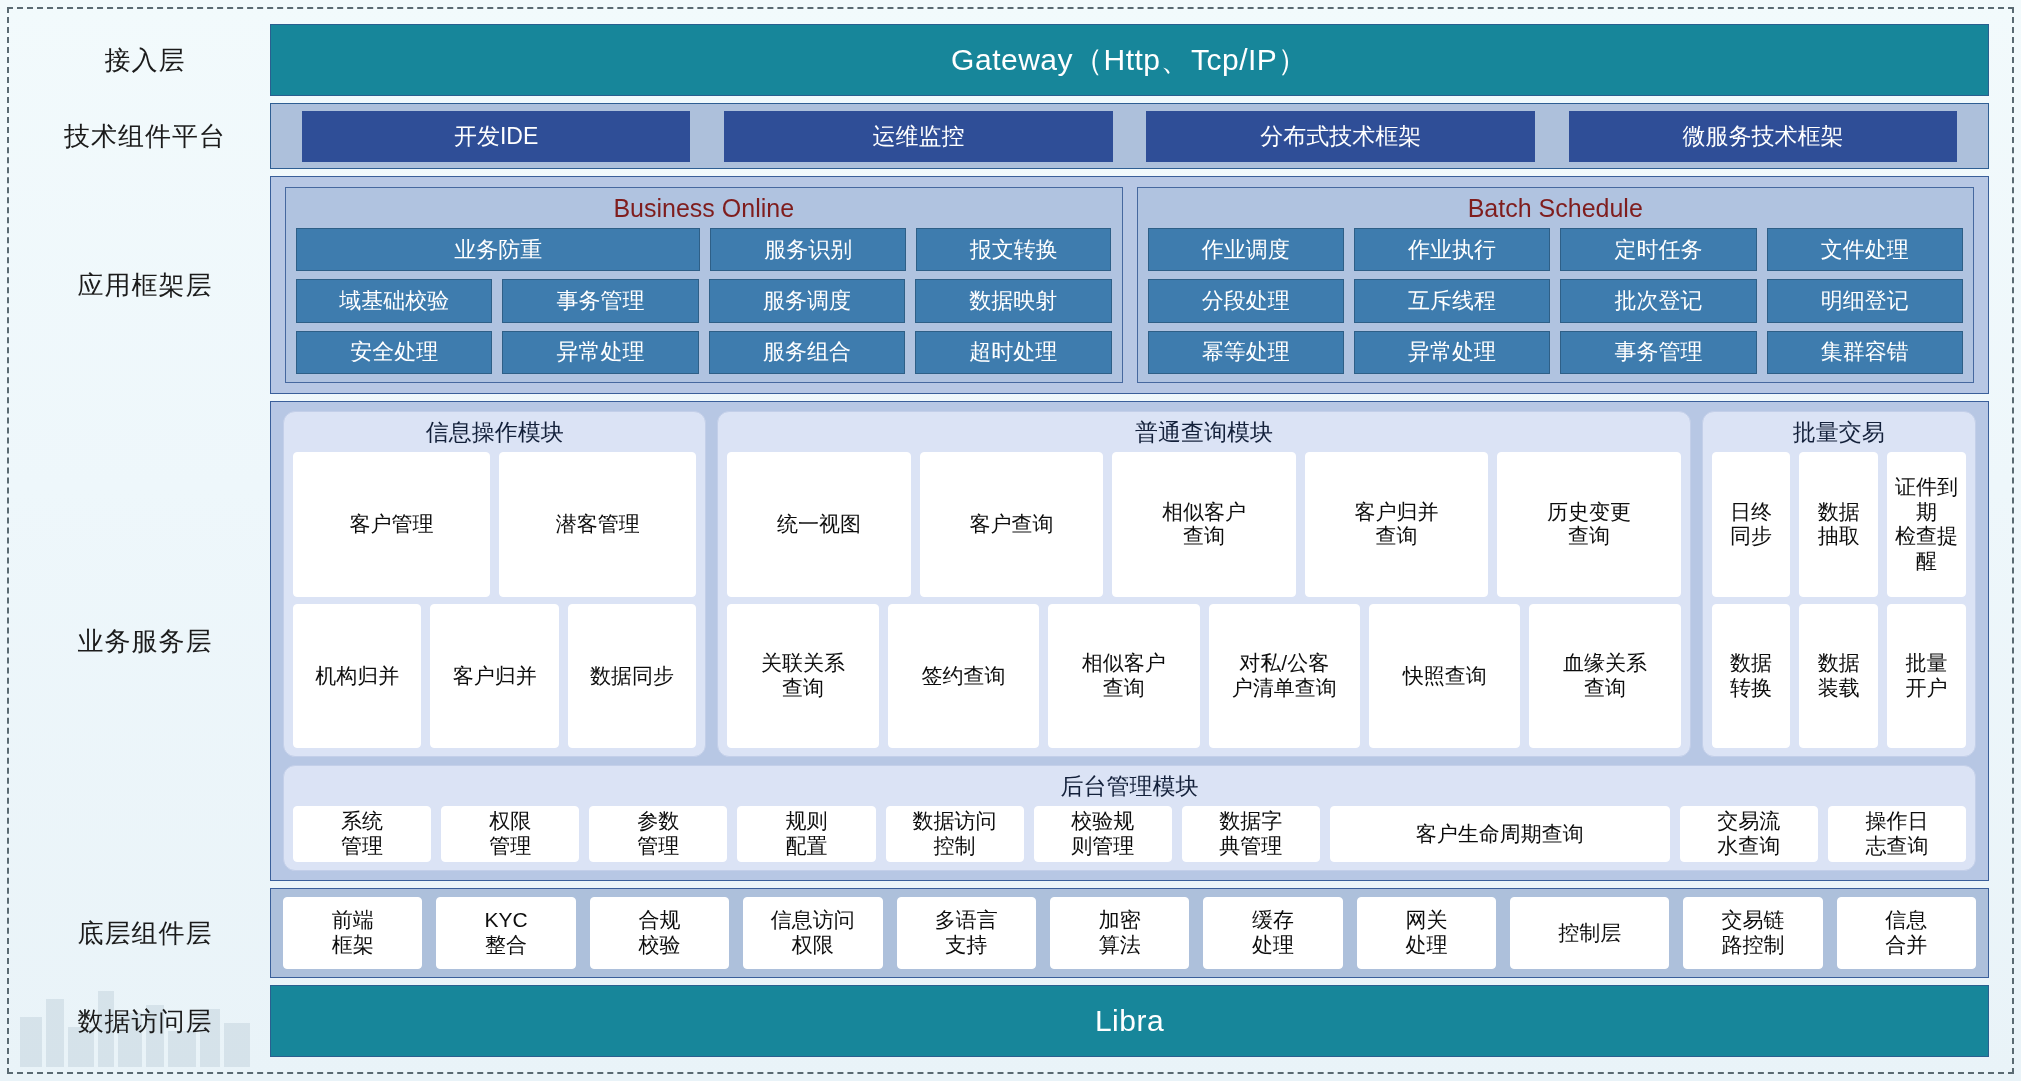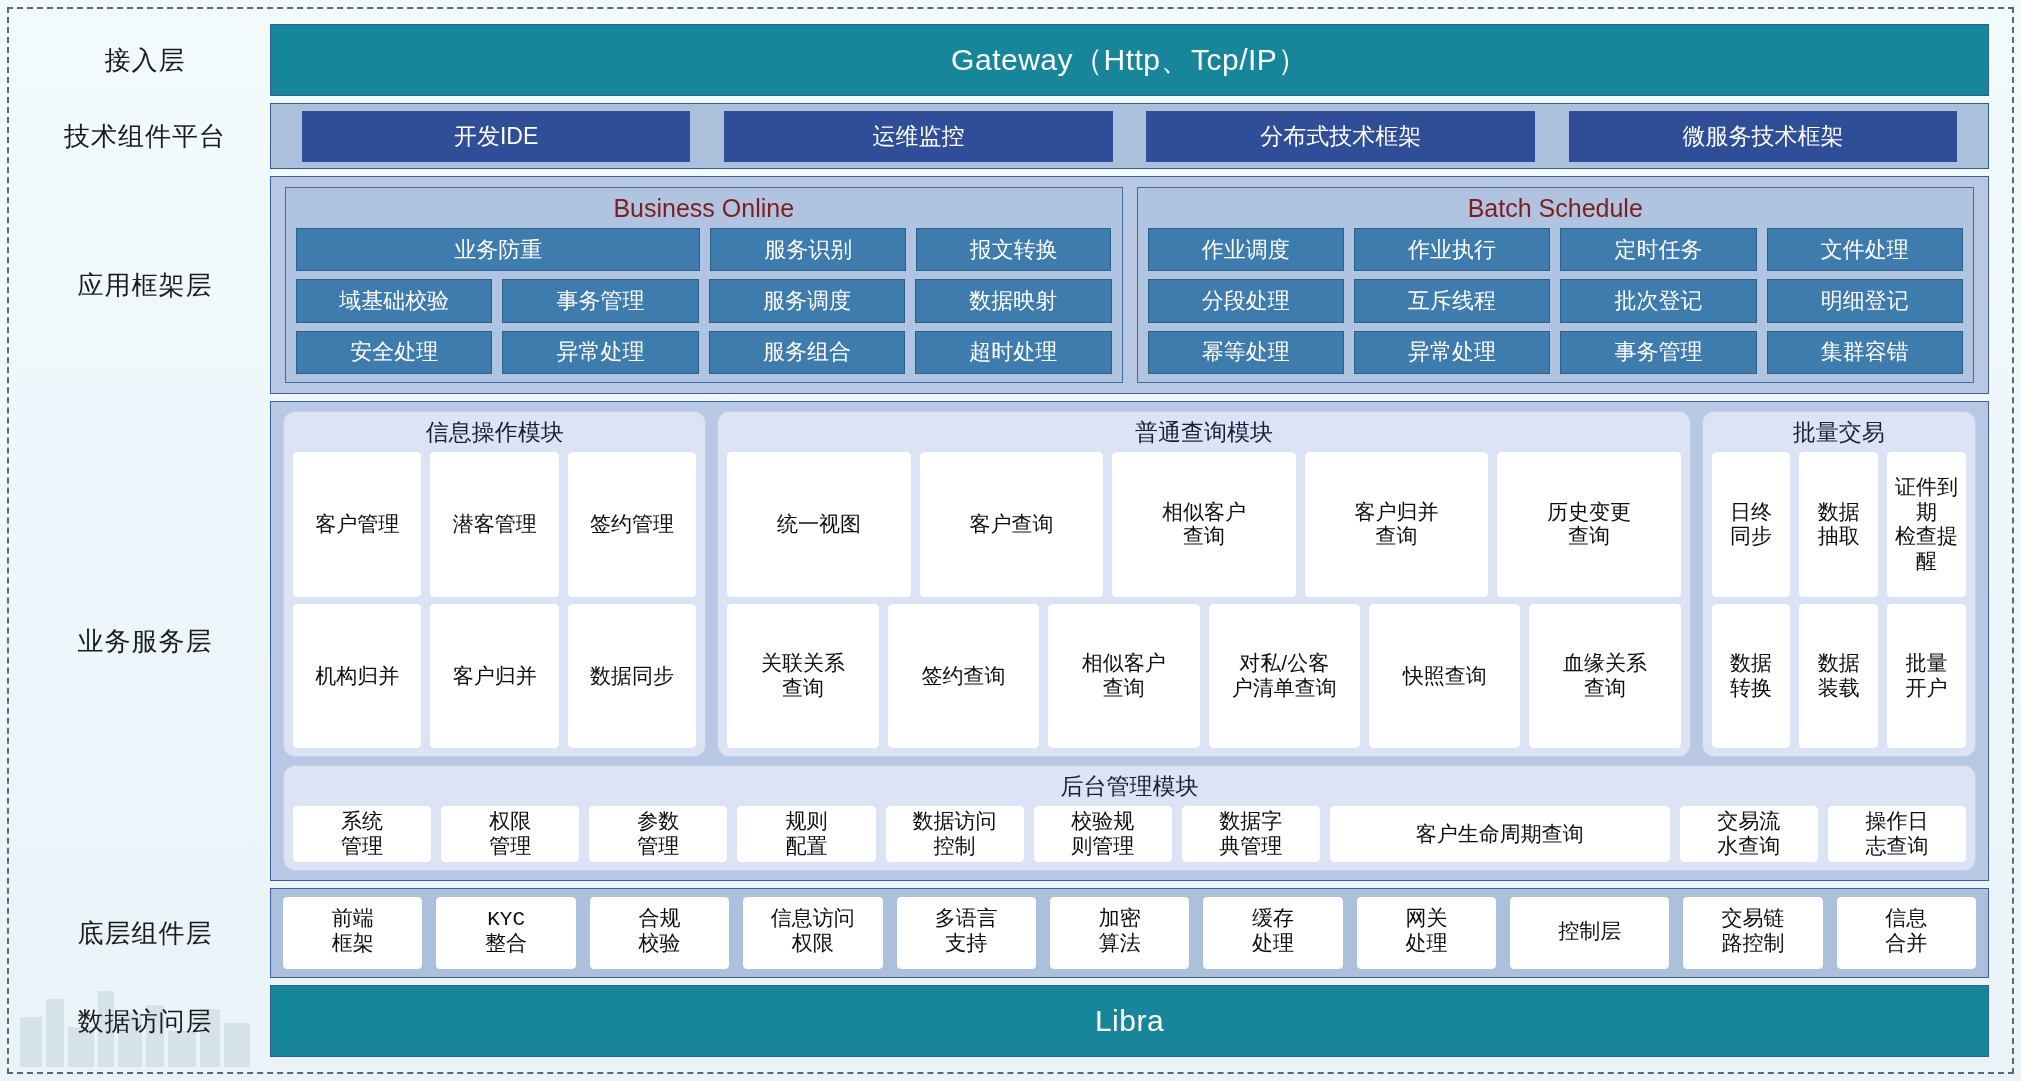--- a/index.html
+++ b/index.html
@@ -146,21 +146,21 @@
     padding: 2px 3px;
     white-space: pre-line;
     min-width: 0;
   }
   .mod-info { flex: 0 0 25.0%; }
   .mod-query { flex: 1 1 auto; }
   .mod-batch { flex: 0 0 16.2%; }
   .mod-admin { border-radius: 12px; }
   .admin-row { display: flex; gap: 10px; }
 
-  .row-bottomcomp { height: 90px; font-family: Liberation Mono, monospace; }
+  .row-bottomcomp { height: 90px; }
   .panel-bottom {
     width: 100%;
     background: #adc0db;
     border: 1px solid #3a5f9a;
     display: flex; gap: 14px;
     padding: 8px 12px;
     align-items: stretch;
   }
 
   
@@ -275,21 +275,20 @@
         <div class="panel-bizsvc">
 
           <div class="bizsvc-top">
 
             <div class="mod-box mod-info">
               <div class="mod-title">信息操作模块</div>
               <div class="mod-grid">
                 <div class="mod-row">
                   <div class="cell-white">客户管理</div>
                   <div class="cell-white">潜客管理</div>
-                  <div class="cell-white">签约管理</div>
                 </div>
                 <div class="mod-row">
                   <div class="cell-white">机构归并</div>
                   <div class="cell-white">客户归并</div>
                   <div class="cell-white">数据同步</div>
                 </div>
               </div>
             </div>
 
             <div class="mod-box mod-query">

